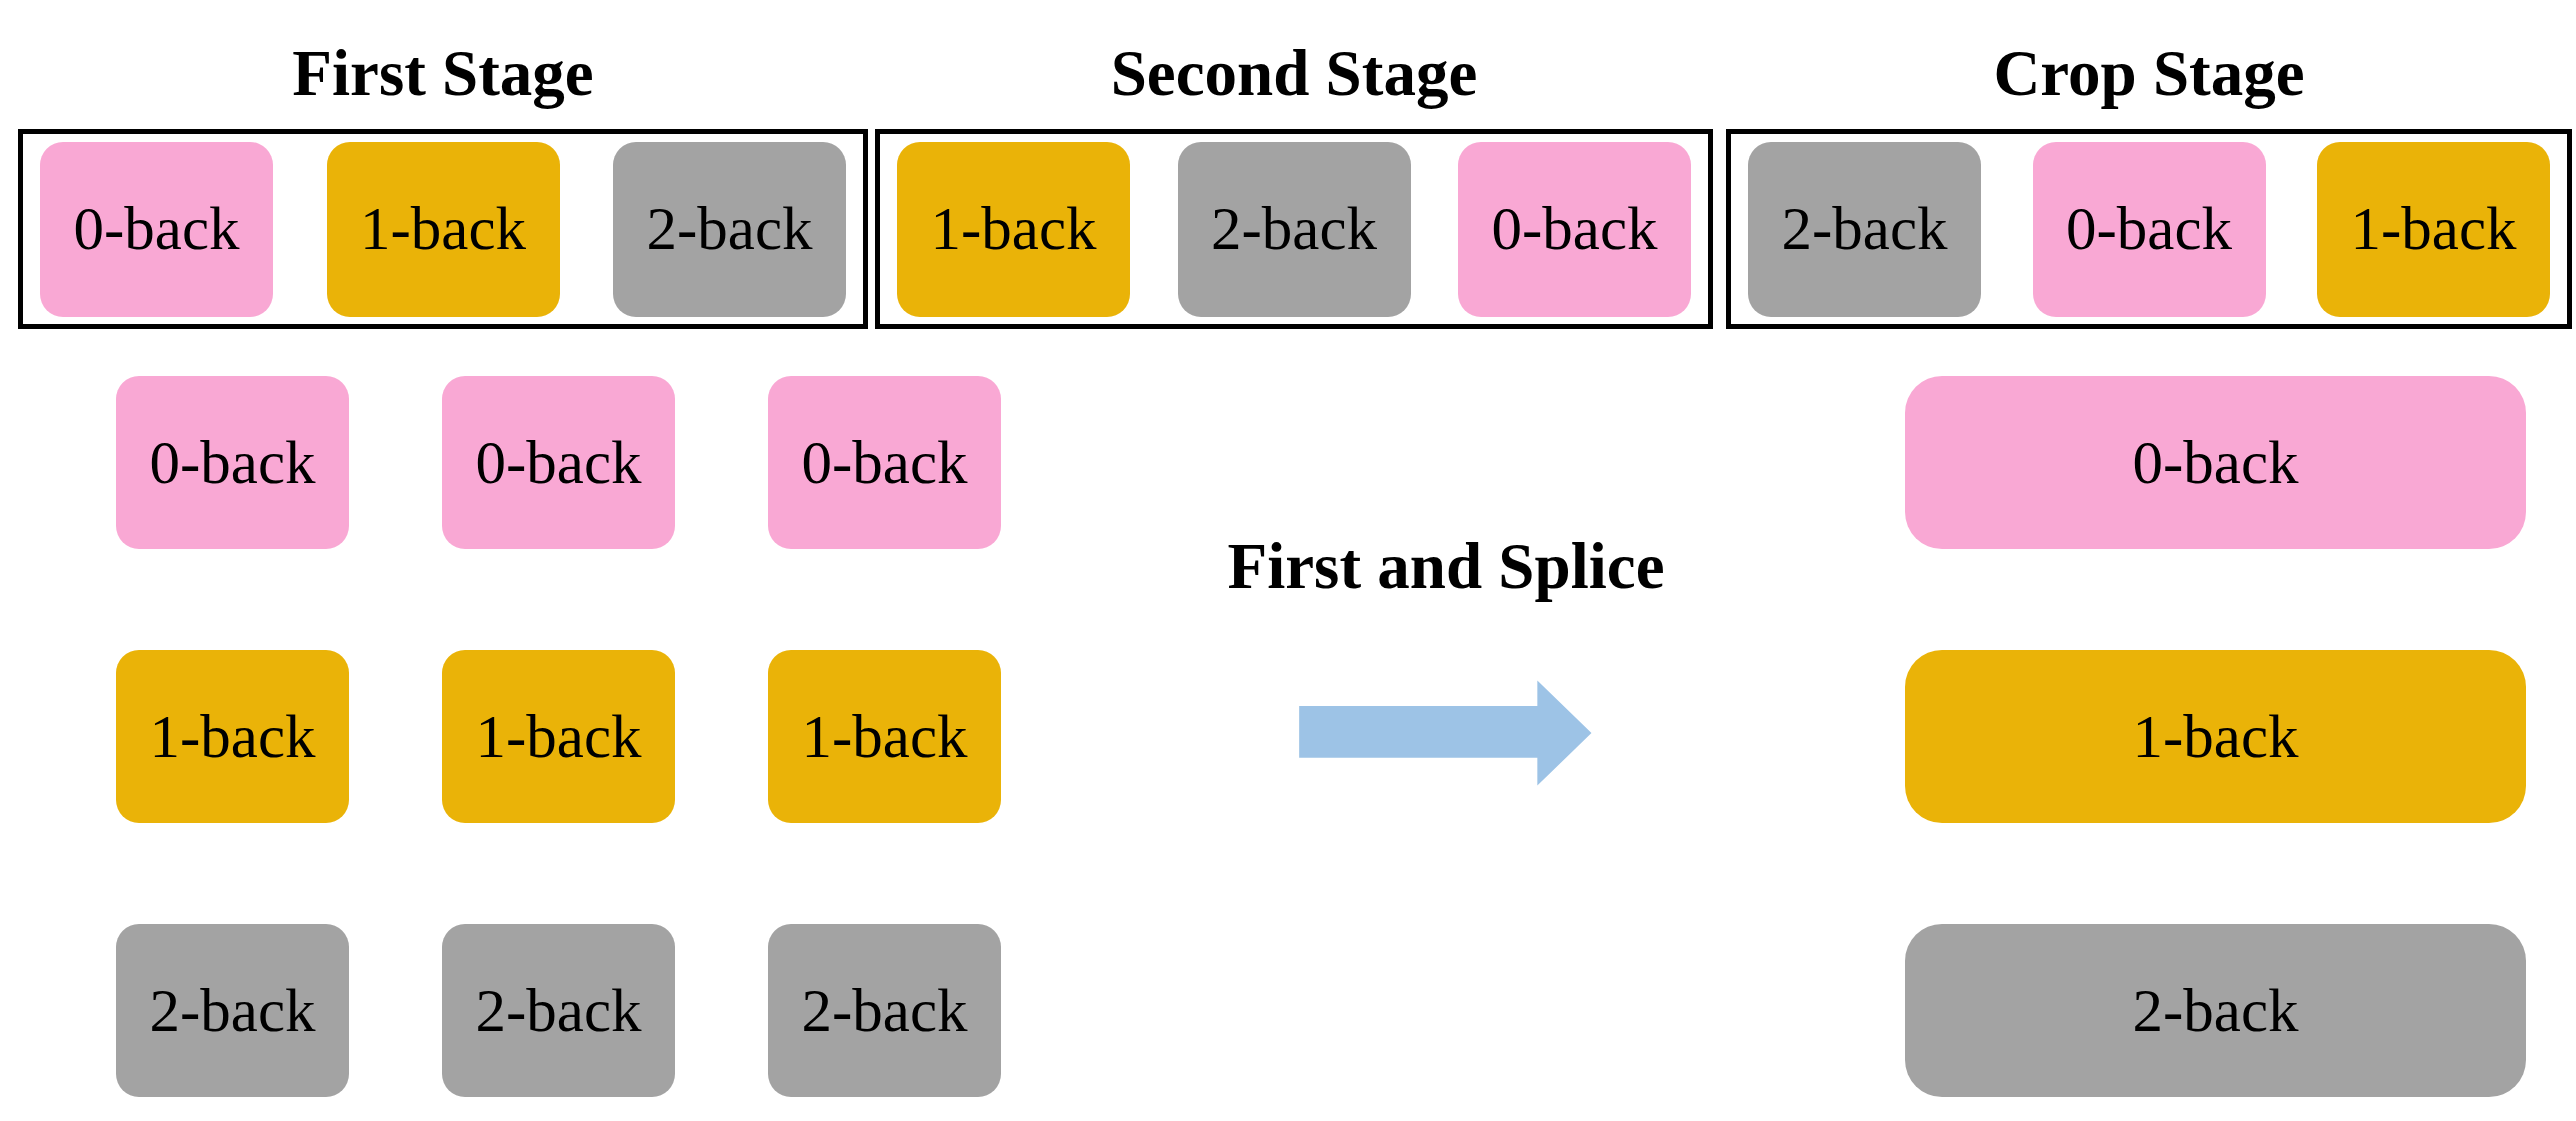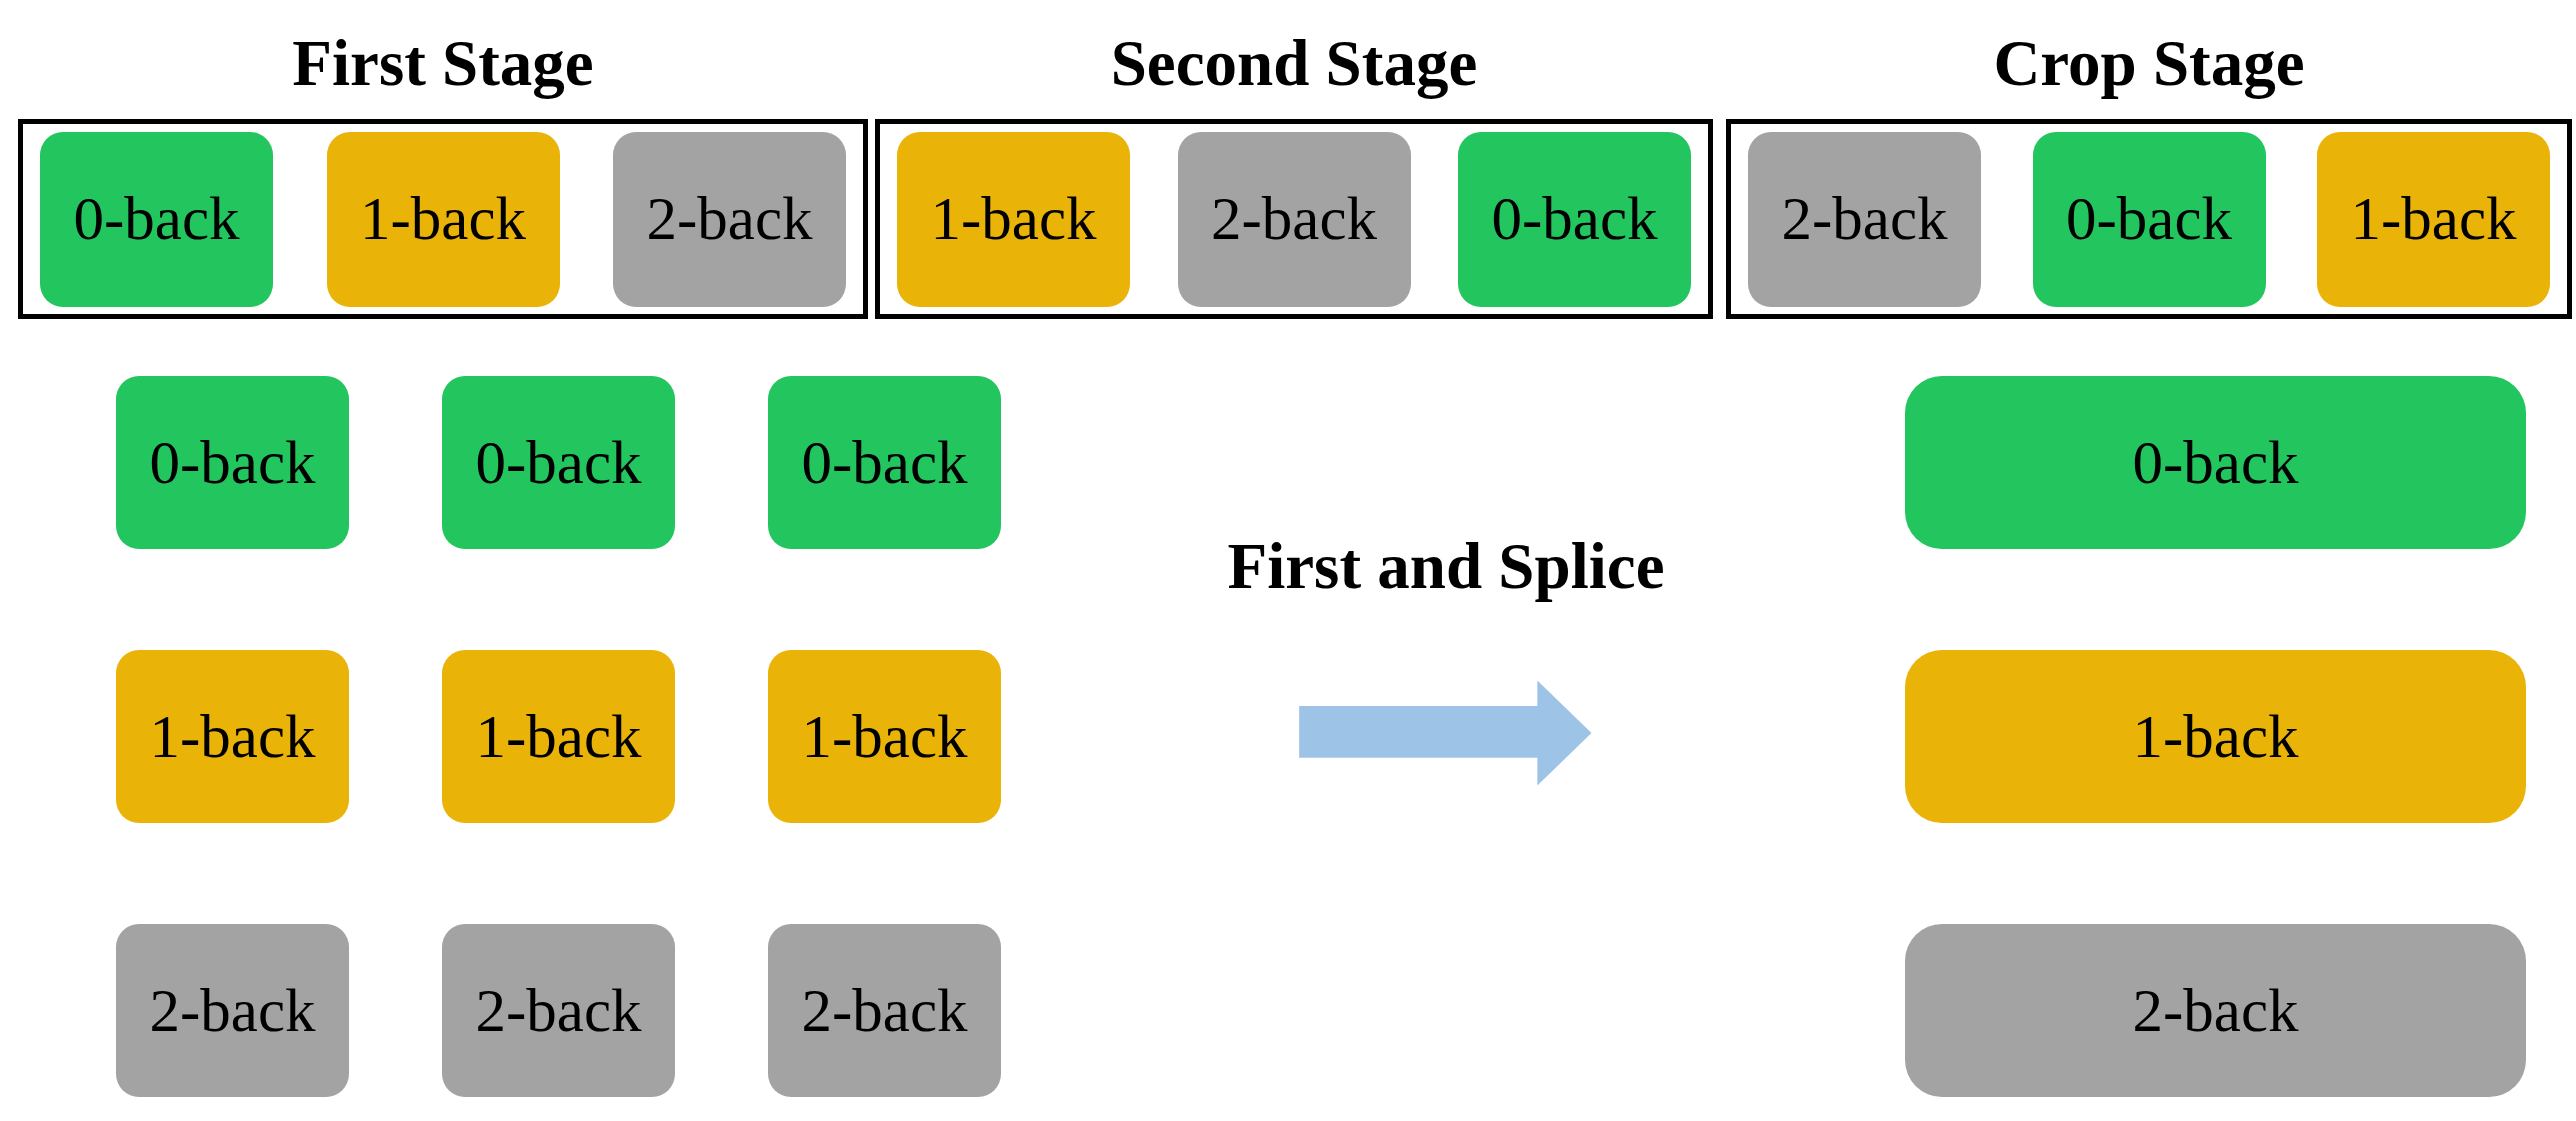--- a/index.html
+++ b/index.html
@@ -12,21 +12,21 @@
     width: 2576px;
     height: 1122px;
     background: #FFFFFF;
     overflow: hidden;
     font-family: "Liberation Serif", "DejaVu Serif", serif;
     color: #000000;
   }
   
   .stage {
     position: absolute;
-    top: 13px;
+    top: 23px;
   }
   .stage-title {
     height: 106px;
     line-height: 101px;
     text-align: center;
     font-size: 65px;
     font-weight: 700;
     white-space: nowrap;
   }
   .stage-panel {
@@ -44,21 +44,21 @@
     box-sizing: border-box;
     width: 233px;
     height: 175px;
     border-radius: 23px;
     display: flex;
     align-items: center;
     justify-content: center;
     font-size: 61px;
     white-space: nowrap;
   }
-  .c-orange { background: #22c55e; }
+  .c-orange { background: #f9a8d4; }
   .c-yellow { background: #eab308; }
   .c-green  { background: #a3a3a3; }
 
   .grid-block {
     position: absolute;
     width: 233px;
     height: 173px;
     border-radius: 23px;
     display: flex;
     align-items: center;

